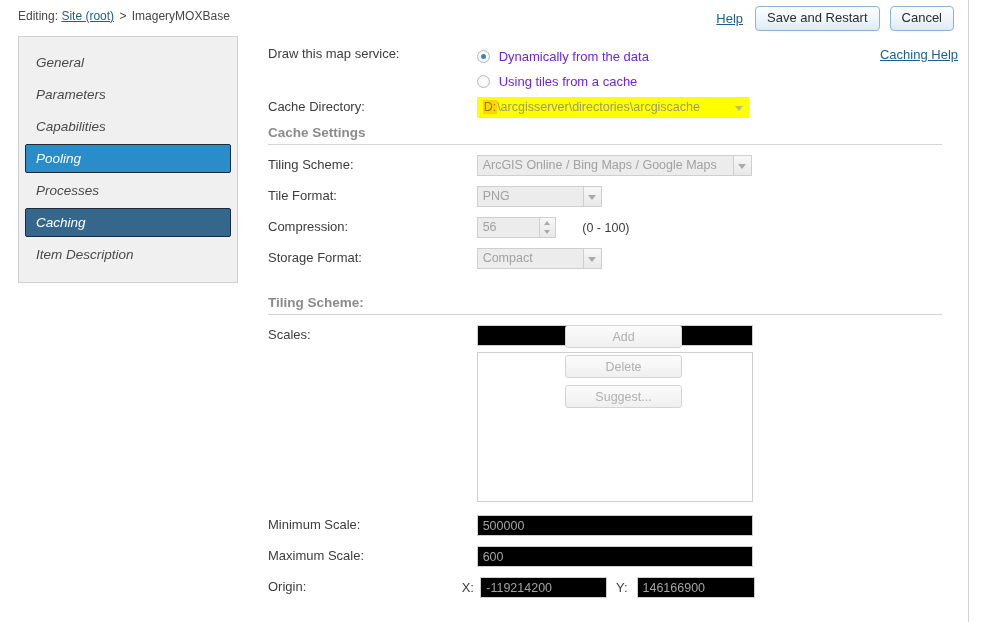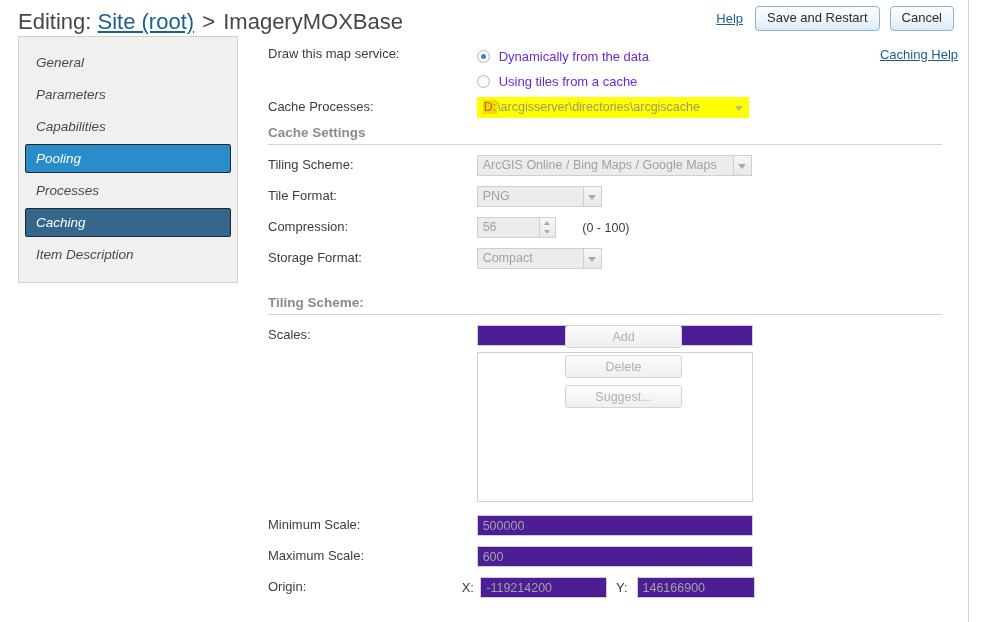--- a/index.html
+++ b/index.html
@@ -32,21 +32,21 @@
   #header {
     position: absolute;
     left: 0; top: 0;
     width: 968px;
     height: 38px;
   }
   #breadcrumb {
     position: absolute;
     left: 18px;
     top: 9px;
-    font-size: 22px;
+    font-size: 12px;
     color: #474747;
     white-space: nowrap;
   }
   #breadcrumb .bc-static { color: #474747; }
   #breadcrumb .bc-link {
     color: #1c5f8e;
     text-decoration: underline;
     cursor: pointer;
   }
   #breadcrumb .bc-sep { color: #474747; padding: 0 2px; }
@@ -175,21 +175,21 @@
     text-decoration: underline;
     font-size: 13px;
     cursor: pointer;
   }
 
   
   .inp {
     box-sizing: border-box;
     height: 21px;
     border: 1px solid #cfcfcf;
-    background: #4c1d95;
+    background: #000000;
     color: #a2a2a2;
     font-family: "Liberation Sans", sans-serif;
     font-size: 12.5px;
     padding: 0 5px;
     line-height: 19px;
     display: inline-block;
     vertical-align: middle;
     white-space: nowrap;
     overflow: hidden;
   }
@@ -404,21 +404,21 @@
       </span>
       <span class="radio-line">
         <span class="radio"></span>
         <span class="radio-label">Using tiles from a cache</span>
       </span>
     </span>
     <span id="caching-help">Caching Help</span>
   </div>
 
   <div class="row" style="margin-top:3px;">
-    <span class="lbl">Cache Processes:</span>
+    <span class="lbl">Cache Directory:</span>
     <span class="combo highlight" style="width:272px;">
       <span class="combo-text" style="width:253px;"><span class="hl-active">D:</span><span>\arcgisserver\directories\arcgiscache</span></span>
       <span class="combo-arrow"></span>
     </span>
   </div>
 
   <div class="section">
     <div class="section-title">Cache Settings</div>
     <div class="section-rule"></div>
   </div>

